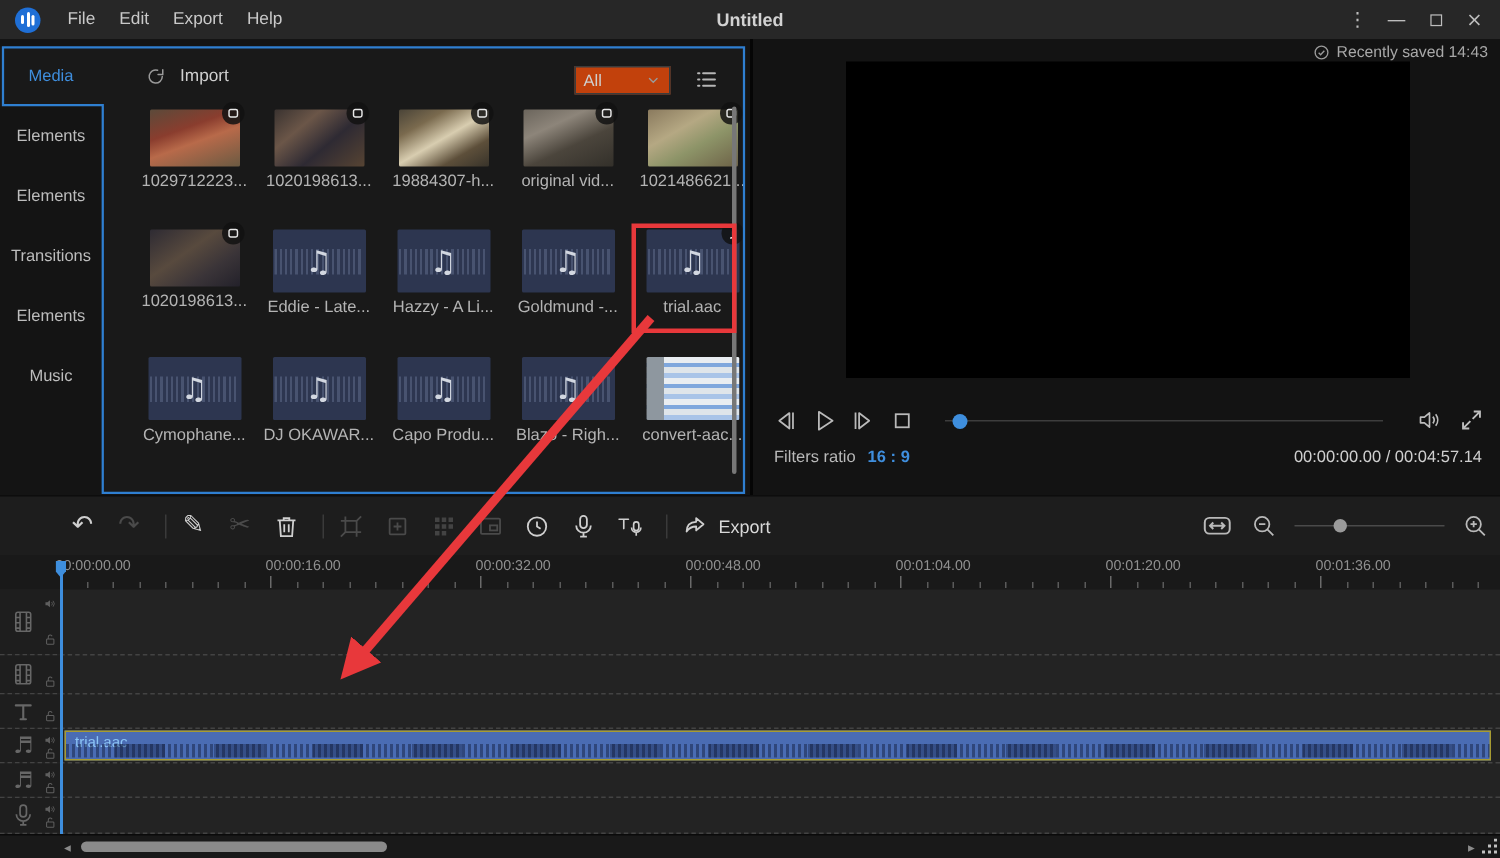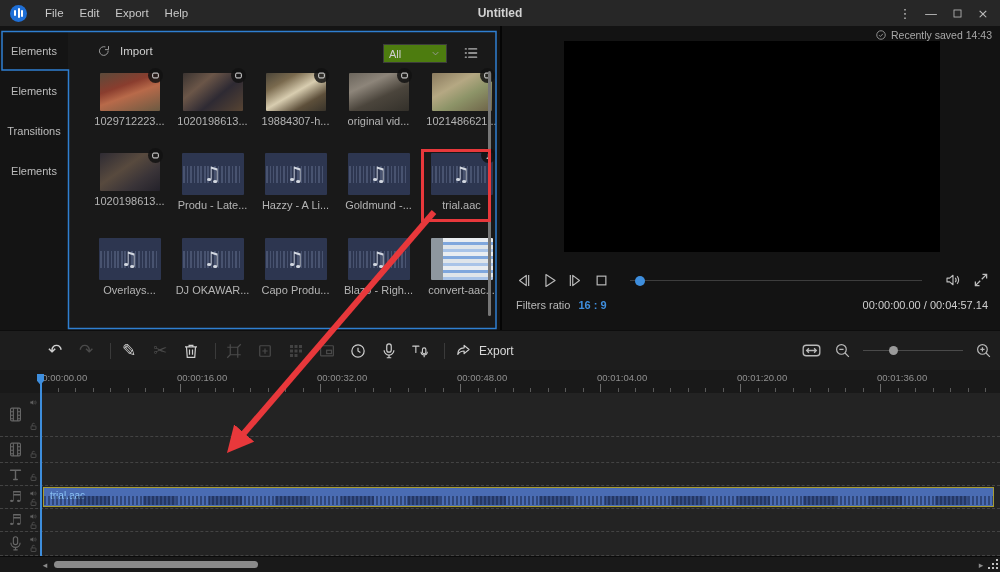--- a/index.html
+++ b/index.html
@@ -29,21 +29,21 @@
   .media-content-bg { position:absolute; left:68px; top:5px; width:428px; height:298px; background:#191919; }
   .panel-outline { position:absolute; left:0; top:0; width:500px; height:304px; pointer-events:none; z-index:3; }
   .tab-col { position:absolute; left:0; top:5px; width:68px; bottom:0; display:flex; flex-direction:column; z-index:2; }
   .side-tab { height:40px; line-height:40px; text-align:center; font-size:11px; color:#bdbdbd; cursor:pointer; }
   .side-tab.active { color:#3f8edd; background:#191919; }
 
   .panel-header { position:absolute; left:68px; top:5px; width:428px; height:40px; z-index:2; display:flex; align-items:center; }
   .import-btn { display:flex; align-items:center; margin-left:28px; color:#c7c7c7; }
   .import-btn .ic { width:15px; height:15px; color:#9a9a9a; }
   .import-label { font-size:11.5px; margin-left:9px; color:#cfcfcf; }
-  .filter-dd { position:absolute; left:315px; top:13px; width:64px; height:19px; background:#4d7c0f; border:1px solid #3c3c3c; display:flex; align-items:center; font-size:11px; color:#cfcfcf; padding:0 5px;gap:20px; }
+  .filter-dd { position:absolute; left:315px; top:13px; width:64px; height:19px; background:#c2410c; border:1px solid #3c3c3c; display:flex; align-items:center; font-size:11px; color:#cfcfcf; padding:0 5px;gap:20px; }
   .filter-dd .val { flex:1; }
   .filter-dd .ic { width:11px; height:11px; color:#9a9a9a; }
   .list-btn { position:absolute; left:394px; top:13px; width:18px; height:18px; color:#b5b5b5; }
 
   .media-grid { position:absolute; left:88px; top:47px; display:grid; grid-template-columns:repeat(5,83px); grid-template-rows:80px 85px 85px; z-index:2; }
   .m-cell { position:relative; width:83px; cursor:pointer; }
   .thumb { position:relative; width:62px; margin:0 auto; border-radius:1px; }
   .thumb.vid { width:60px; height:38px; }
   .thumb.aud { height:42px; background:#2d3650; }
   .thumb.aud::before { content:""; position:absolute; left:3%; right:3%; top:32%; bottom:28%;
@@ -164,24 +164,26 @@
         </span>
         <span class="win-btn">
           <span class="ic ic-txt">×</span>
         </span>
       </span>
   </div>
 
   <div class="media-section">
     <div class="media-content-bg"></div>
     <div class="tab-col" id="side-tabs">
+        <div class="side-tab active">Media</div>
         <div class="side-tab">Elements</div>
         <div class="side-tab">Elements</div>
         <div class="side-tab">Transitions</div>
         <div class="side-tab">Elements</div>
+        <div class="side-tab">Music</div>
       </div>
     <div class="panel-header">
       <span class="import-btn">
         <span class="ic" id="import-ic">
             <svg viewBox="0 0 24 24" fill="none" stroke="currentColor" stroke-width="1.6" stroke-linecap="round">
               <path d="M14.5 4.5a7 7 0 1 0 5 6.7"></path>
               <path d="M20 4v5h-5"></path>
             </svg>
           </span>
         <span class="import-label">Import</span>
@@ -258,21 +260,21 @@
                 <rect x="4.5" y="5.5" width="15" height="13" rx="3"></rect>
               </svg>
             </span>
           </div>
           <div class="m-label">1020198613...</div>
         </div>
         <div class="m-cell">
           <div class="thumb aud">
             <span class="ic-txt aud-note">♫</span>
           </div>
-          <div class="m-label">Produ - Late...</div>
+          <div class="m-label">Eddie - Late...</div>
         </div>
         <div class="m-cell">
           <div class="thumb aud">
             <span class="ic-txt aud-note">♫</span>
           </div>
           <div class="m-label">Hazzy - A Li...</div>
         </div>
         <div class="m-cell">
           <div class="thumb aud">
             <span class="ic-txt aud-note">♫</span>
@@ -283,21 +285,21 @@
           <div class="thumb aud">
             <span class="ic-txt aud-note">♫</span>
             <span class="chip note-chip">♪</span>
           </div>
           <div class="m-label">trial.aac</div>
         </div>
         <div class="m-cell">
           <div class="thumb aud">
             <span class="ic-txt aud-note">♫</span>
           </div>
-          <div class="m-label">Overlays...</div>
+          <div class="m-label">Cymophane...</div>
         </div>
         <div class="m-cell">
           <div class="thumb aud">
             <span class="ic-txt aud-note">♫</span>
           </div>
           <div class="m-label">DJ OKAWAR...</div>
         </div>
         <div class="m-cell">
           <div class="thumb aud">
             <span class="ic-txt aud-note">♫</span>

